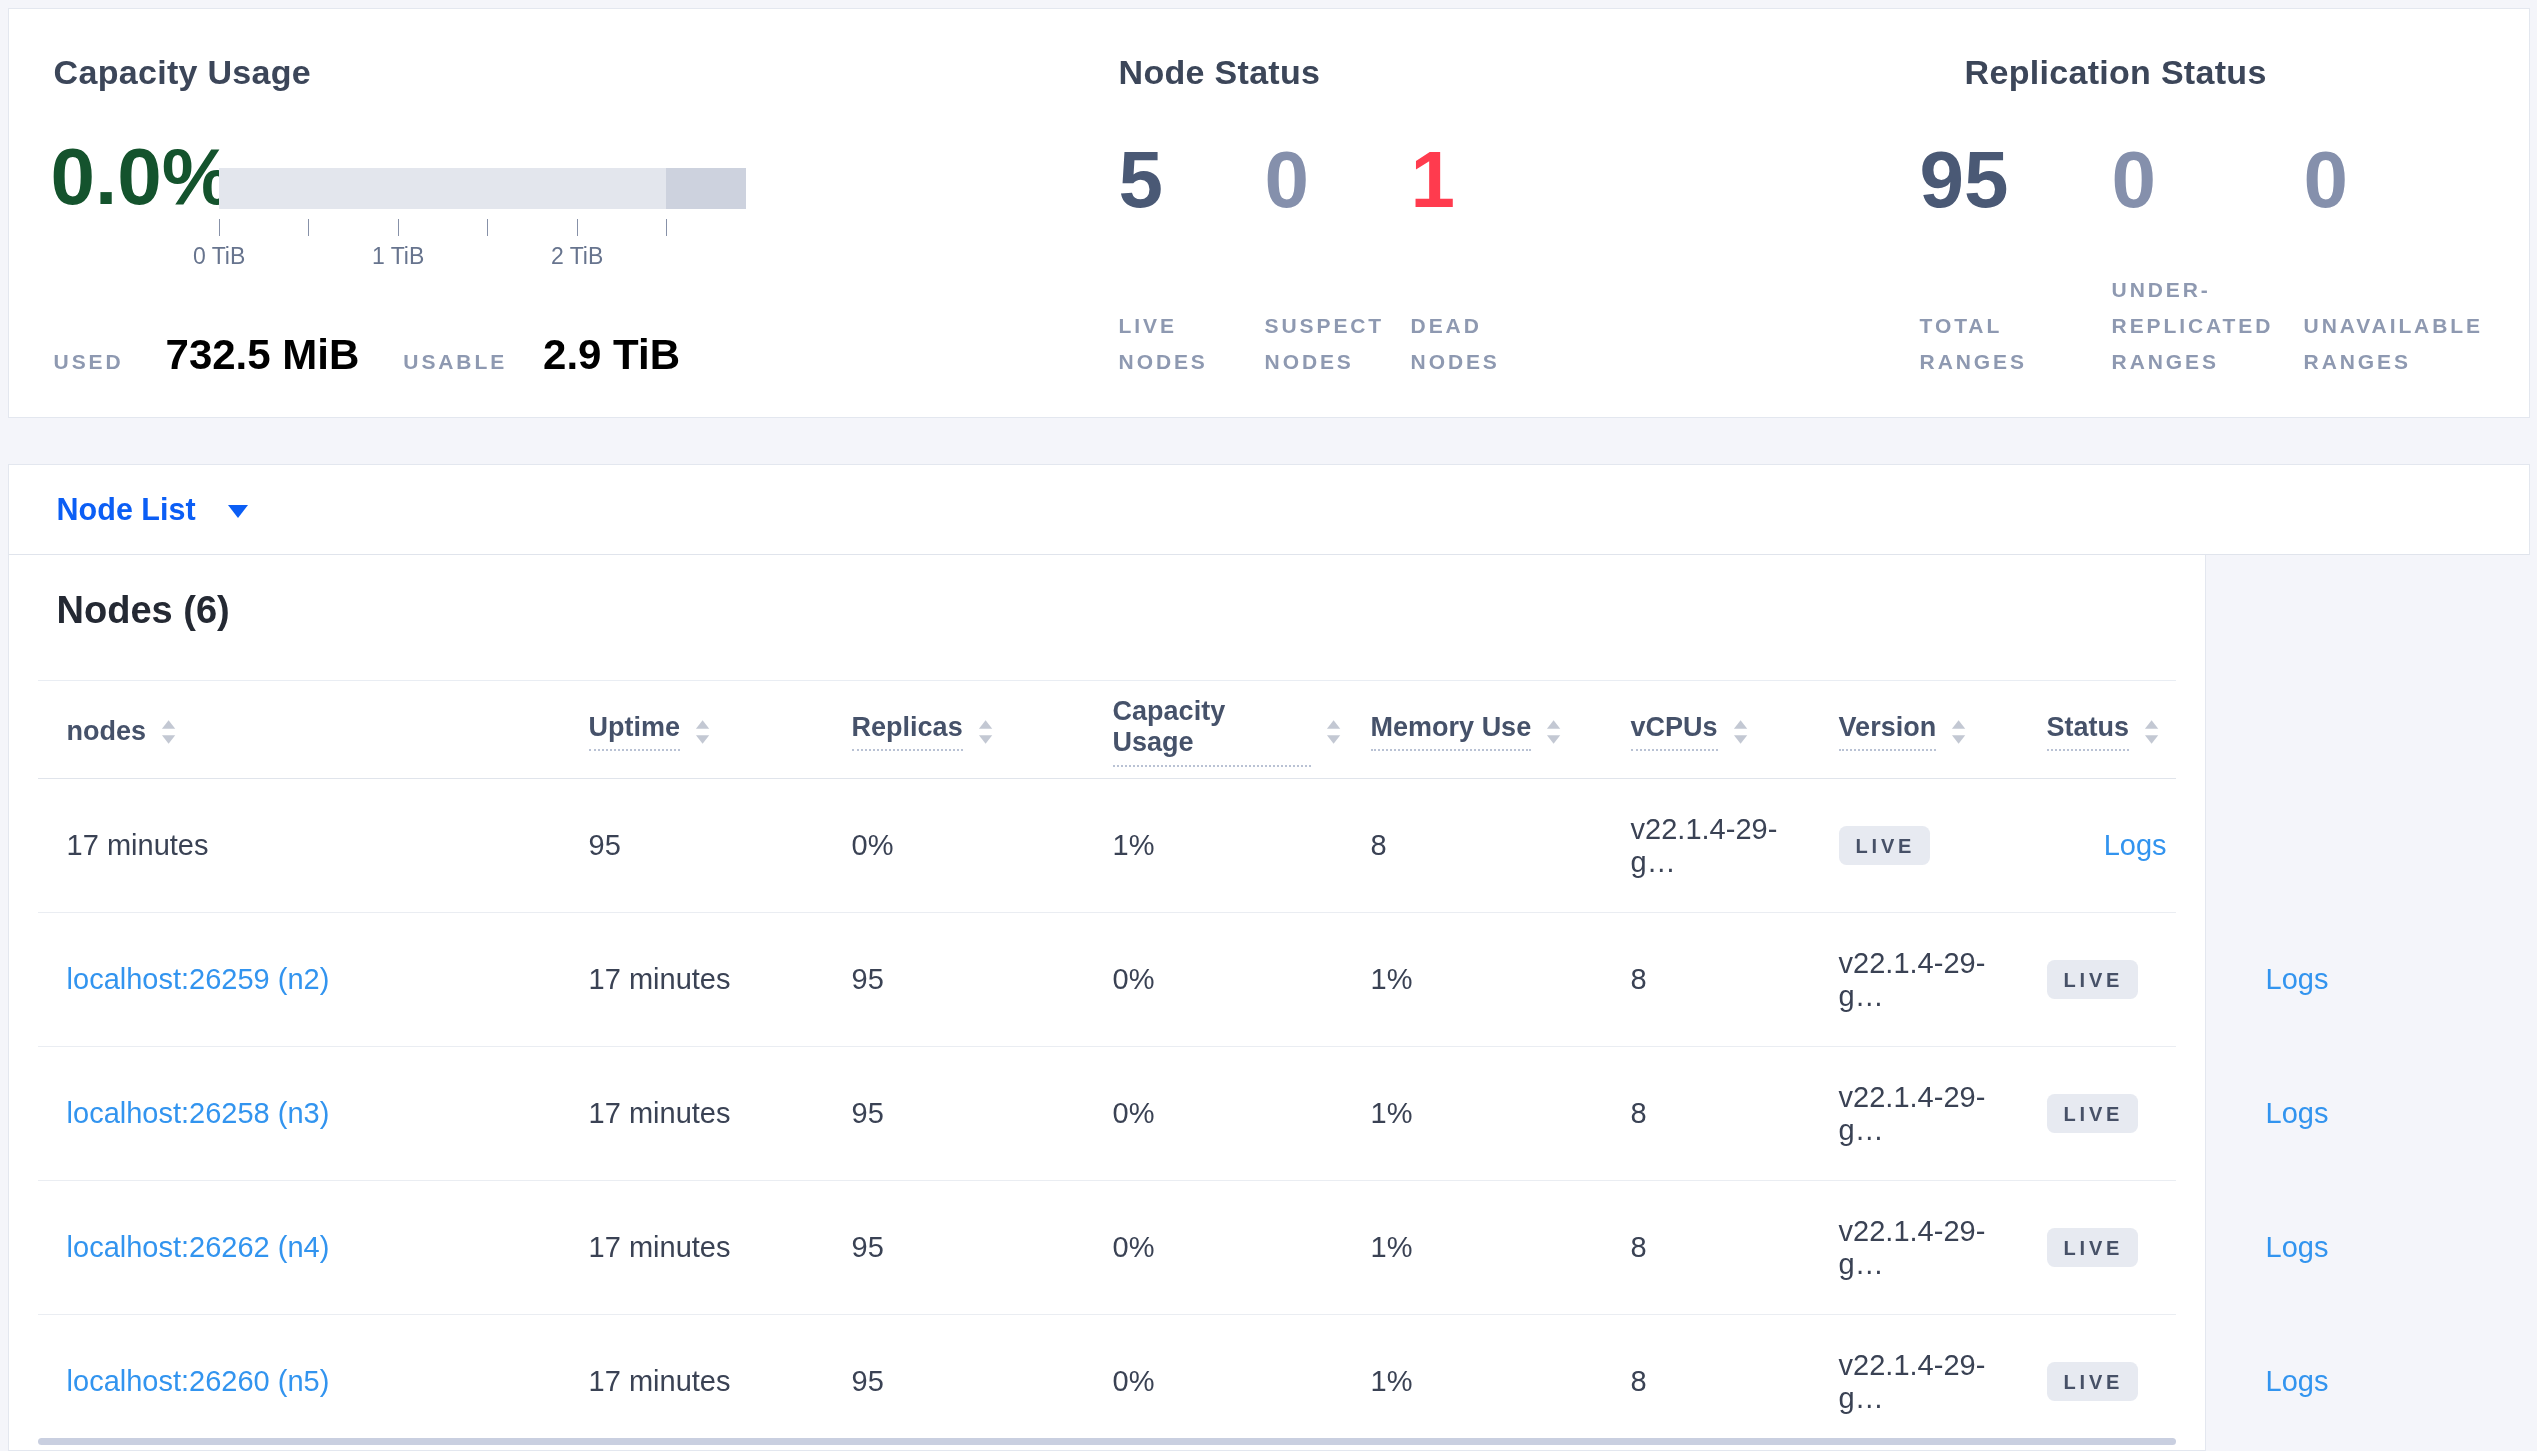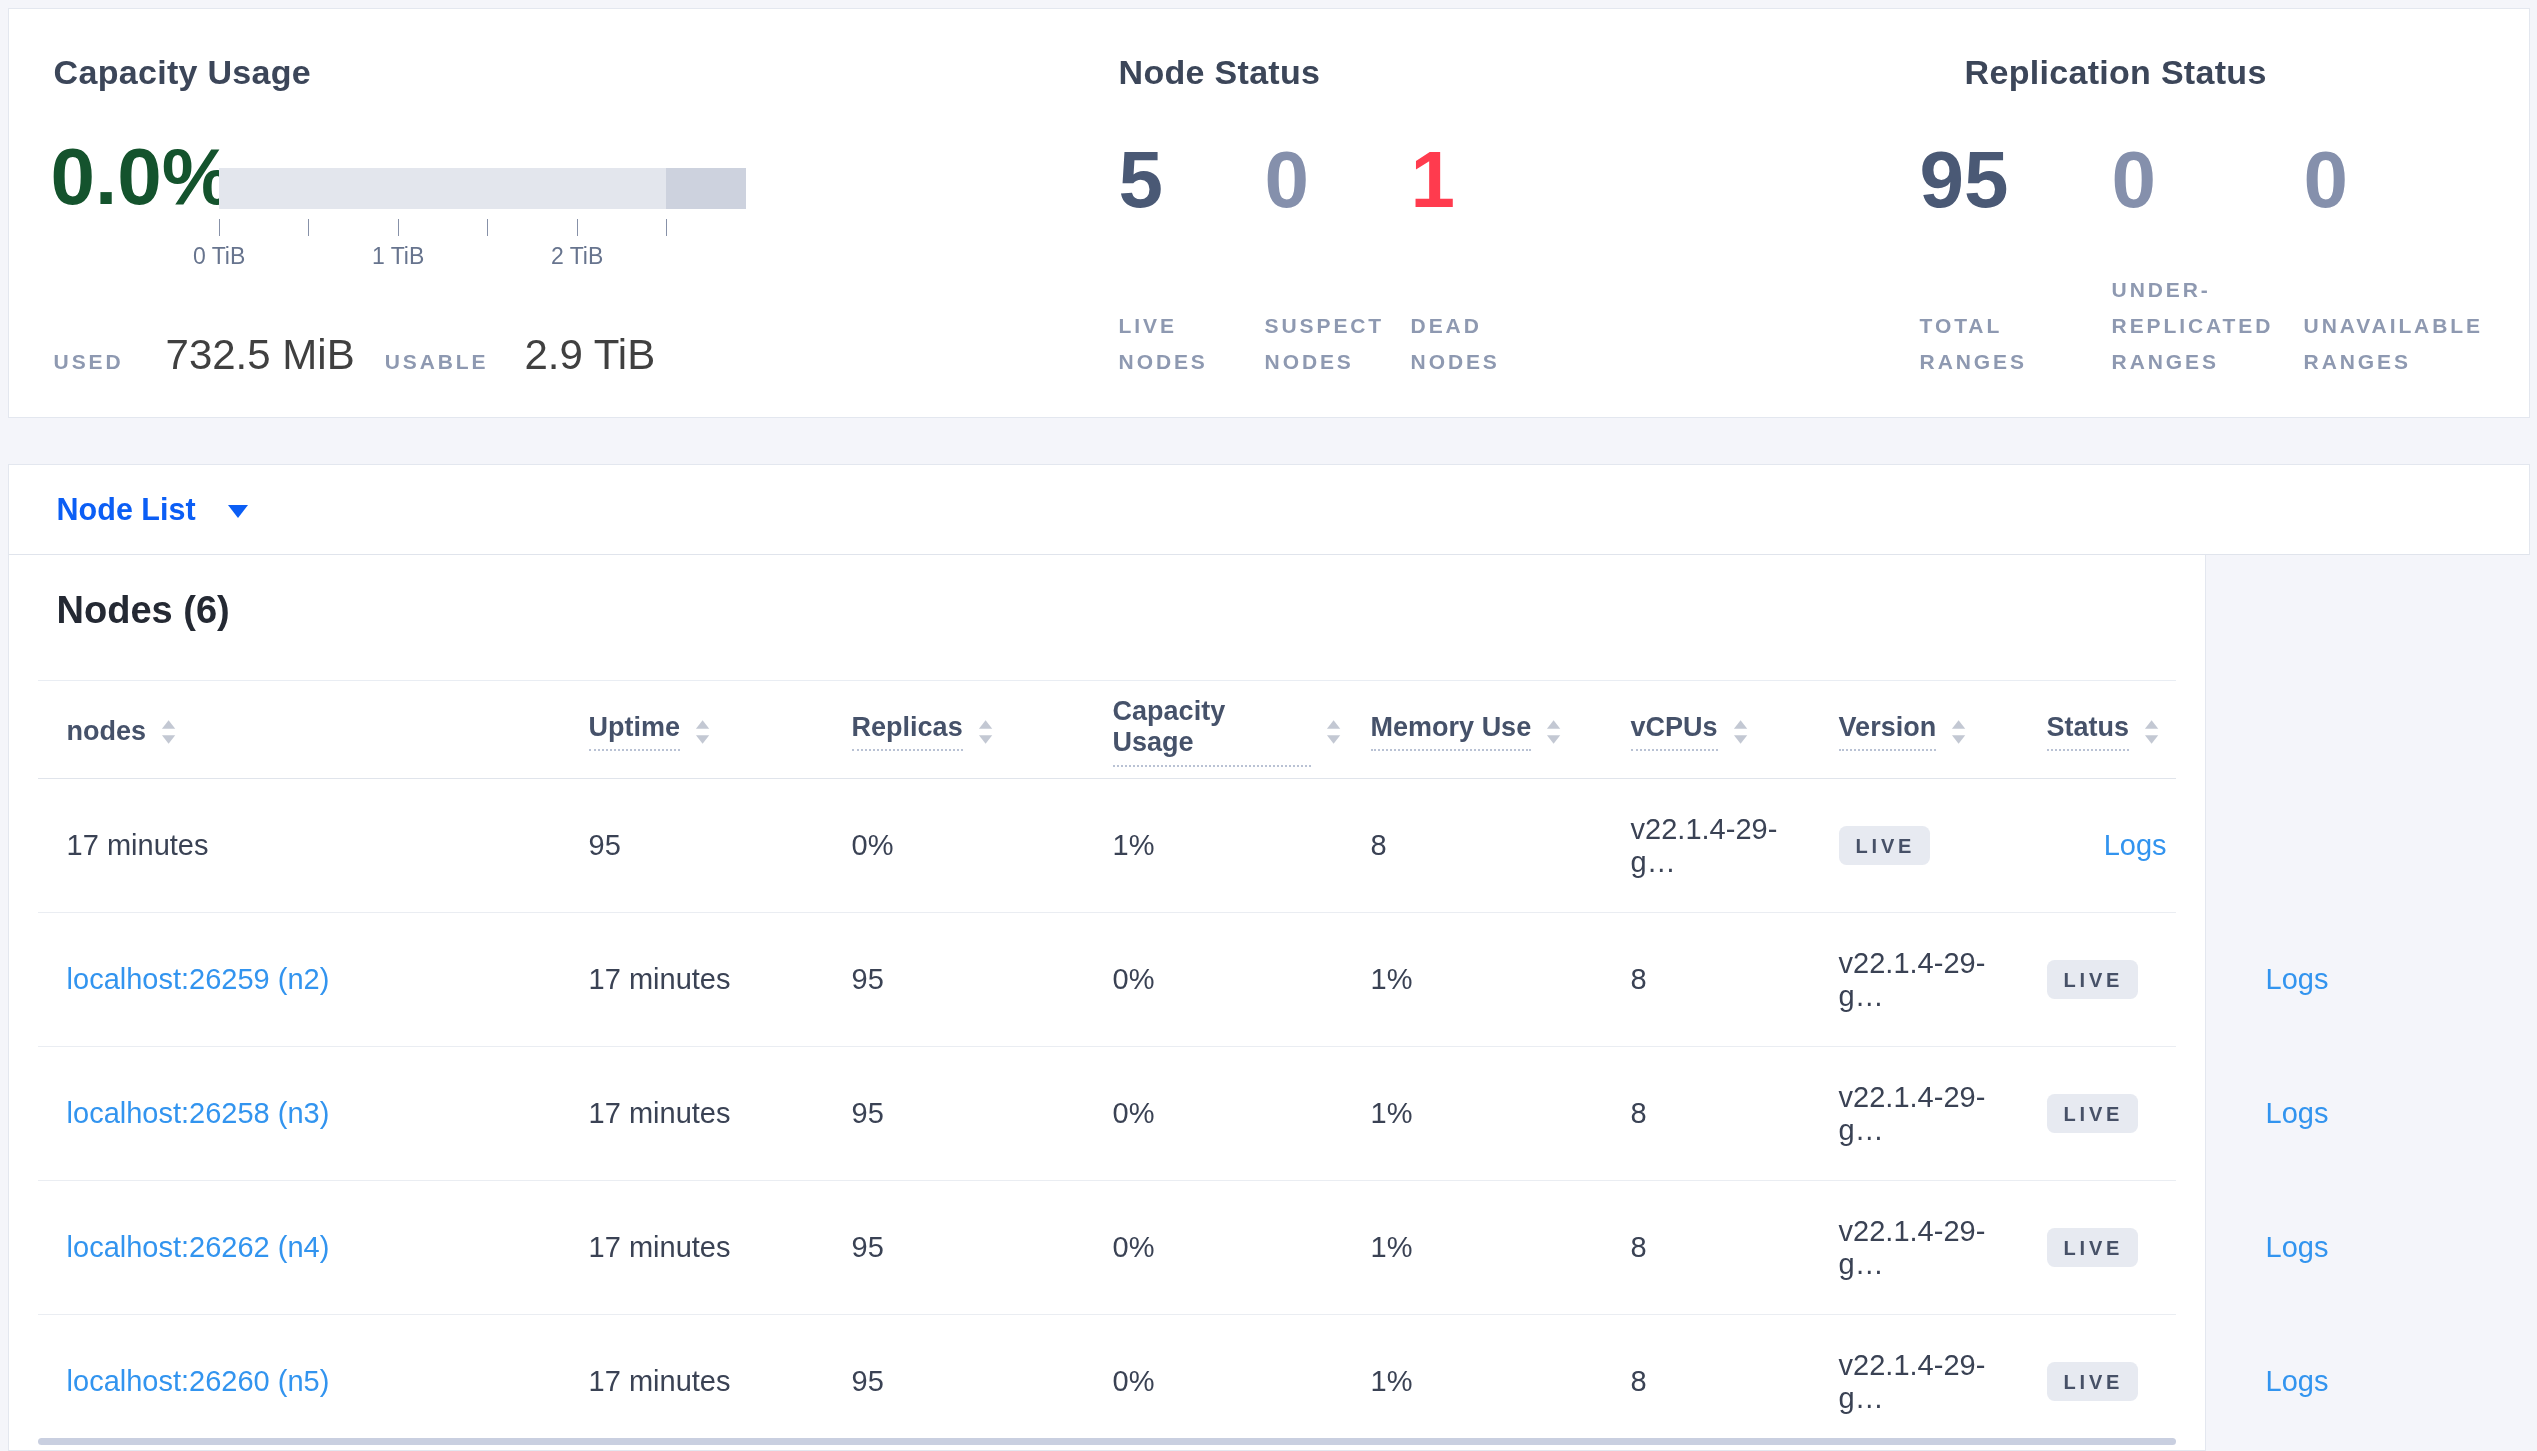--- a/index.html
+++ b/index.html
@@ -20,22 +20,22 @@
 
   .cap-percent{position:absolute;left:42px;top:128px;font-size:80px;font-weight:700;color:#14532d;line-height:1;}
 
   .cap-bar{position:absolute;left:210px;top:159px;width:527px;height:41px;background:#e3e6ed;}
   .cap-bar-dark{position:absolute;right:0;top:0;width:80px;height:41px;background:#cdd2de;}
   .tick{position:absolute;top:210px;width:1.9px;height:17px;background:#8791a8;}
   .tick-label{position:absolute;top:234px;width:133px;text-align:center;font-size:23px;color:#67748e;}
 
   .cap-stats{position:absolute;left:45px;top:322px;display:flex;align-items:baseline;}
   .caps{font-size:21px;font-weight:600;letter-spacing:2.9px;color:#8e99b1;}
-  .statval{font-size:42px;font-weight:400;color:#404040;}
-  .m1{margin-left:42px;} .m2{margin-left:30px;} .m3{margin-left:36px;}
+  .statval{font-size:42px;font-weight:700;color:#000000;}
+  .m1{margin-left:42px;} .m2{margin-left:44px;} .m3{margin-left:36px;}
 
   .metrics{position:absolute;top:131px;display:flex;height:240px;}
   .metrics-nodes{left:1110px;}
   .metrics-repl{left:1911px;}
   .metrics-nodes .metric{width:146px;}
   .metrics-repl .metric{width:192px;}
   .metric{display:flex;flex-direction:column;}
   .metric-value{font-size:80px;font-weight:700;line-height:1;}
   .v-strong{color:#4a5975;}
   .v-muted{color:#8590ac;}

